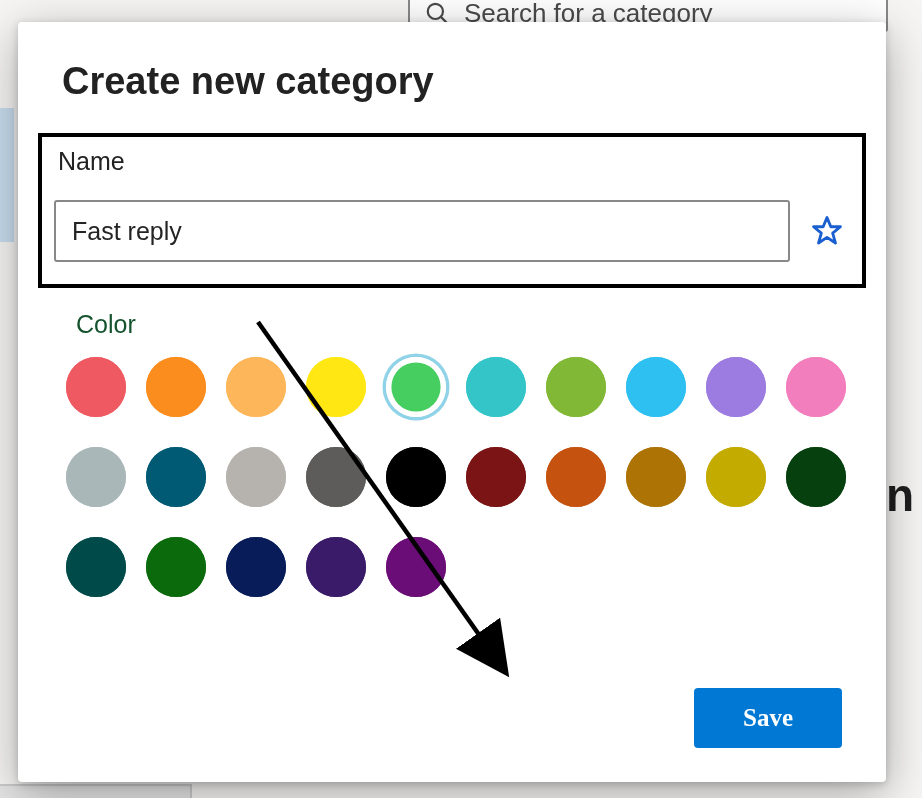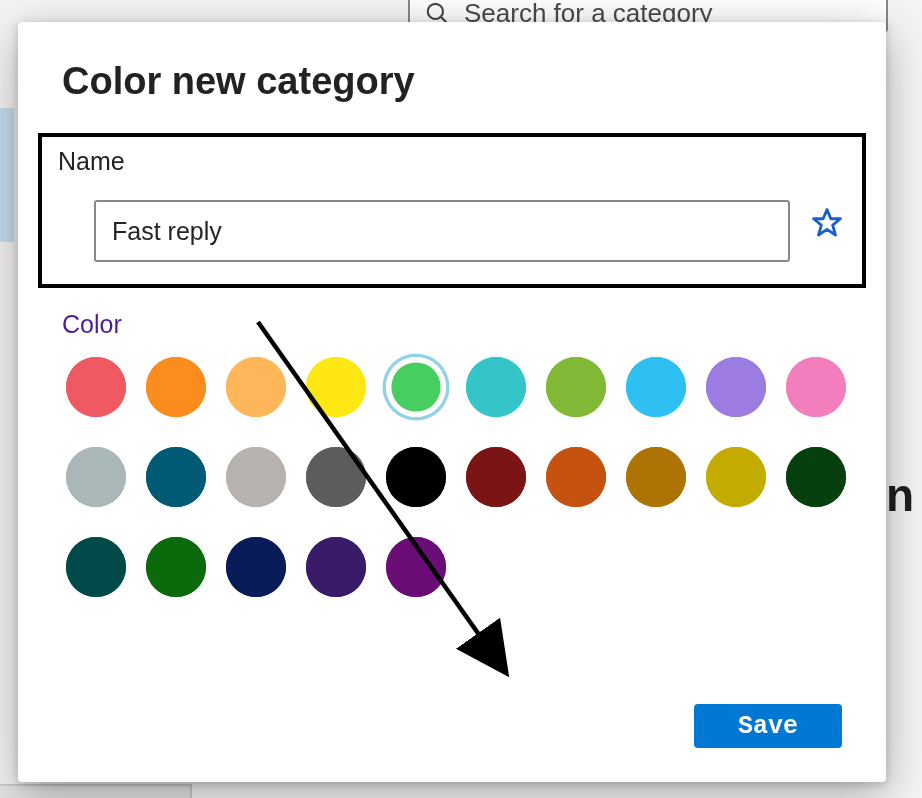--- a/index.html
+++ b/index.html
@@ -63,21 +63,21 @@
     padding: 10px 12px 22px 12px;
     margin: 0 -24px 22px -24px;
   }
   .field-label {
     font-size: 25px;
     font-weight: 400;
     color: #222;
     margin: 0 0 24px 4px;
   }
   .name-row {
-    display: flex; align-items: flex-start; gap: 14px; margin-left: 40px;
+    display: flex; align-items: center; gap: 14px;
   }
   .name-input {
     flex: 1;
     height: 62px;
     border: 2px solid #888;
     border-radius: 3px;
     font-size: 25px;
     padding: 0 16px;
     color: #242424;
     background: #fff;
@@ -85,22 +85,22 @@
     font-family: inherit;
   }
   .star-btn {
     width: 46px; height: 46px;
     display: flex; align-items: center; justify-content: center;
     background: transparent; border: none; cursor: pointer;
   }
 
   .color-label {
     font-size: 25px;
-    color: #4c1d95;
-    margin: 18px 0 18px 0;
+    color: #14532d;
+    margin: 18px 0 18px 14px;
   }
   .swatches {
     display: grid;
     grid-template-columns: repeat(10, 60px);
     column-gap: 20px;
     row-gap: 30px;
     margin-left: 4px;
   }
   .swatch {
     width: 60px; height: 60px; border-radius: 50%;
@@ -123,26 +123,26 @@
     left: 230px; top: 296px;
     pointer-events: none;
   }
 
   .footer {
     position: absolute;
     right: 44px; bottom: 34px;
     display: flex; gap: 18px;
   }
   .btn {
-    height: 44px;
+    height: 60px;
     min-width: 148px;
     font-size: 25px;
     border-radius: 4px;
     cursor: pointer;
-    font-family: Liberation Mono, monospace;
+    font-family: Liberation Serif, serif;
     padding: 0 8px;
   }
   .btn-primary {
     background: #0078d4;
     color: #fff;
     border: none;
     font-weight: 600;
   }
   .btn-secondary {
     background: #fff;
@@ -159,21 +159,21 @@
     <svg class="sicon" width="26" height="26" viewBox="0 0 24 24" fill="none" stroke="#4a4a4a" stroke-width="2">
       <circle cx="10.5" cy="10.5" r="7"></circle>
         <line x1="21" y1="21" x2="15.8" y2="15.8"></line>
     </svg>
     <span>Search for a category</span>
   </div>
   <div class="bg-right-frag">n</div>
   <div class="bg-bottom-bar"></div>
 
   <div class="dialog">
-    <h1 class="dialog-title">Color new category</h1>
+    <h1 class="dialog-title">Create new category</h1>
 
     <div class="name-block">
       <div class="field-label">Name</div>
       <div class="name-row">
         <input class="name-input" type="text" value="Fast reply" style="">
         <button class="star-btn">
           <svg width="42" height="42" viewBox="0 0 24 24" fill="none" stroke="#1a5fd0" stroke-width="2" stroke-linejoin="round">
             <polygon points="12,2.5 14.7,9 21.5,9 16,13.5 18,20.5 12,16.5 6,20.5 8,13.5 2.5,9 9.3,9"></polygon>
           </svg>
         </button>

